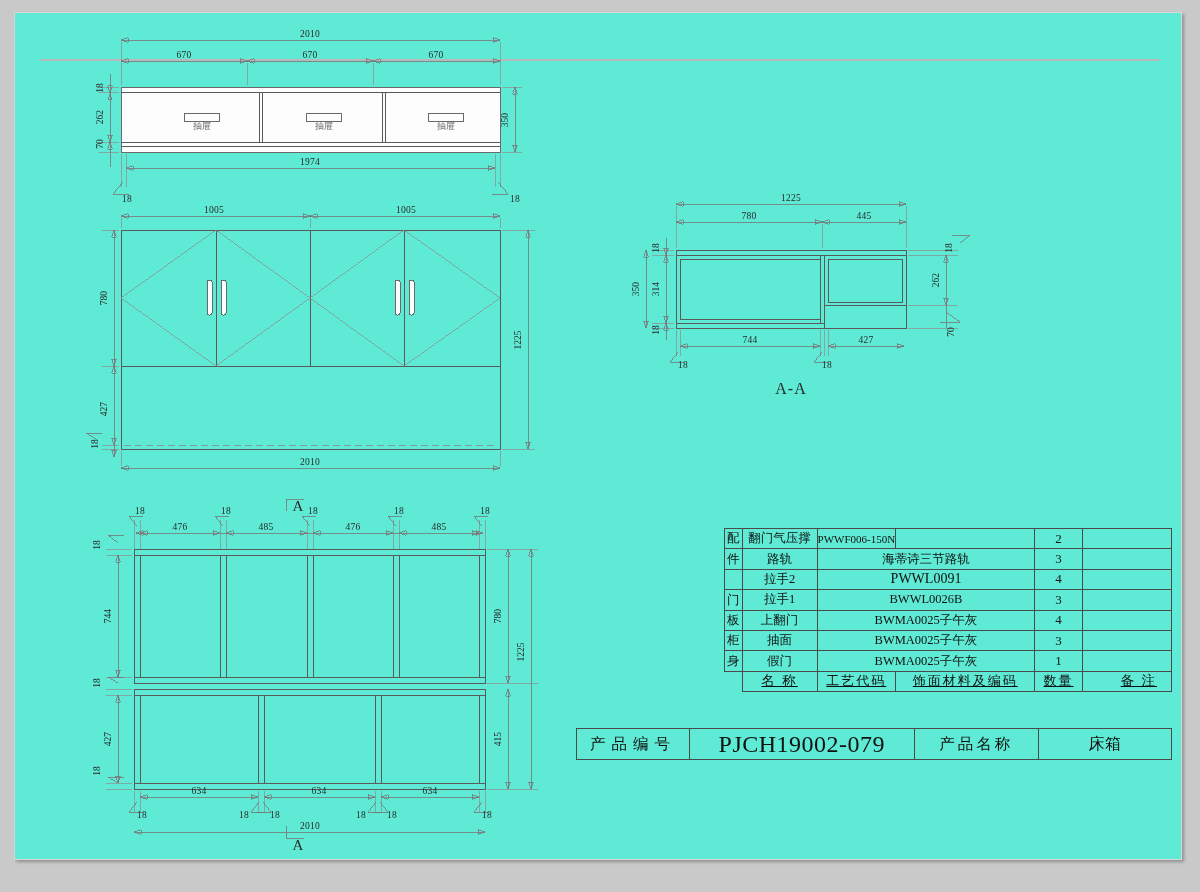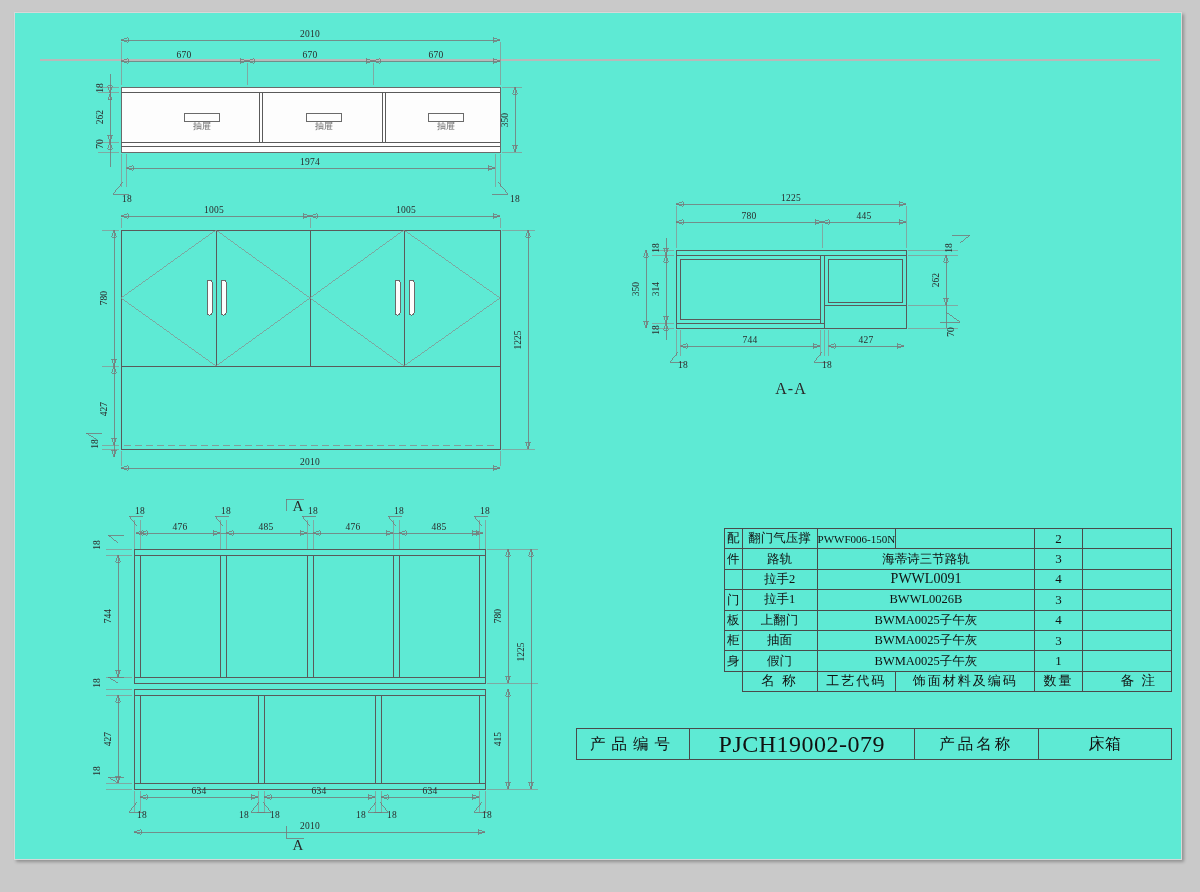--- a/index.html
+++ b/index.html
@@ -42,21 +42,21 @@
     color:#111;white-space:nowrap;padding:0;
   }
   #parts{left:710px;top:516px;width:448px;}
   #parts td{height:19.4px;font-size:12.5px;}
   #parts td.cat{width:18px;font-size:12.5px;line-height:1;}
   #parts td.nm{width:78px;}
   #parts td.code{width:76px;font-size:11px;border-radius:9px;}
   #parts td.mat{width:150px;font-size:12px;}
   #parts td.qty{width:52px;font-size:13px;}
   #parts td.rem{width:74px;padding-left:24px;}
-  #parts tr.hdr td{font-size:13.5px;letter-spacing:2px;}
+  #parts tr.hdr td{font-size:13.5px;letter-spacing:2px;text-decoration:underline;}
   #title{left:562px;top:716px;width:596px;}
   #title td{height:30px;}
   .t-lab{width:100px;font-size:15.5px;letter-spacing:6px;}
   .t-big{font-size:24px;letter-spacing:.5px;}
   .t-mid{font-size:16px;letter-spacing:.5px;}
   .t-sp{font-size:15.5px;letter-spacing:3px;}
   .noborder{border:none !important;}
 </style>
 </head>
 <body>

